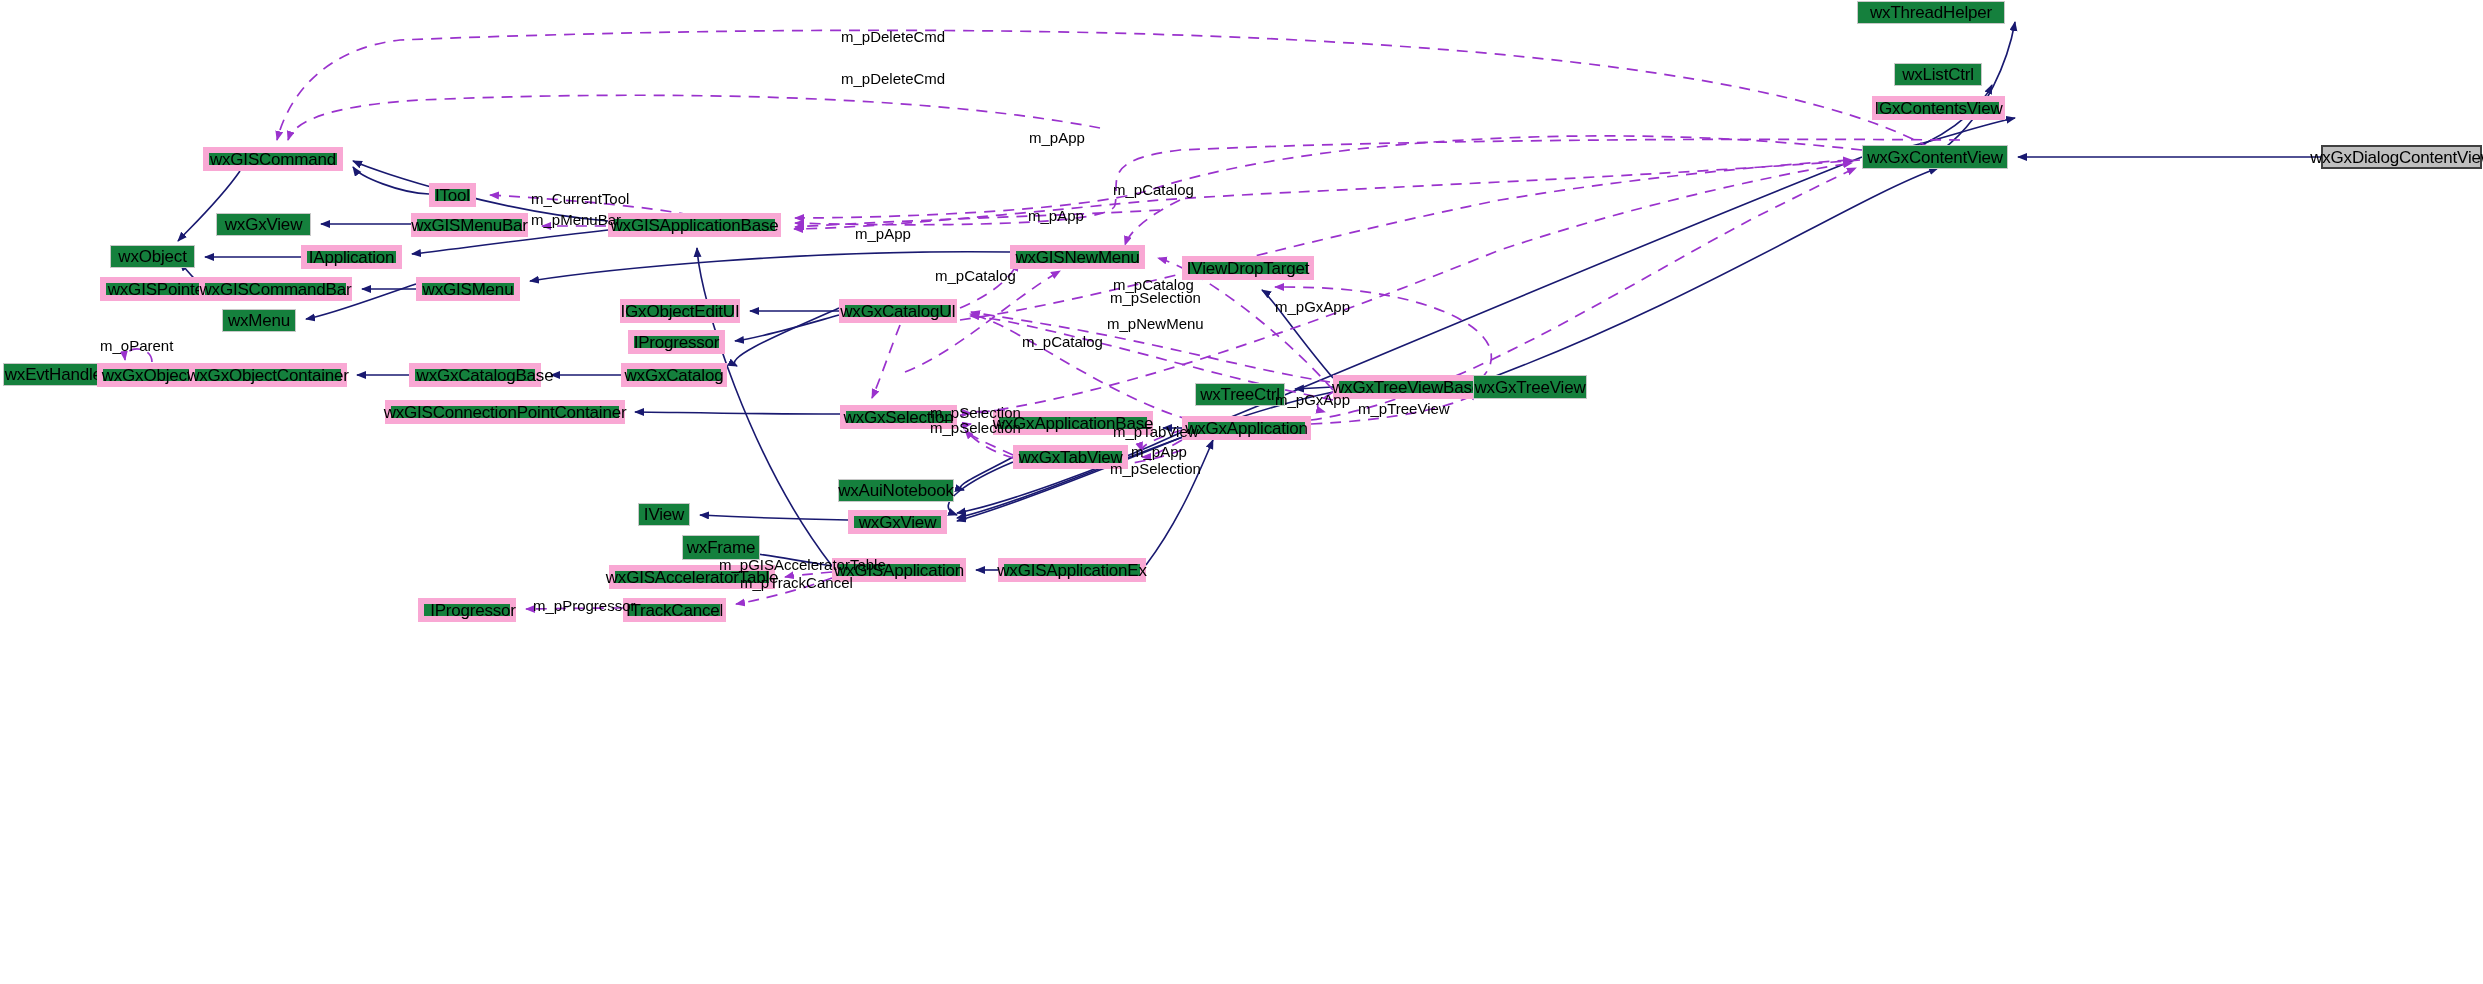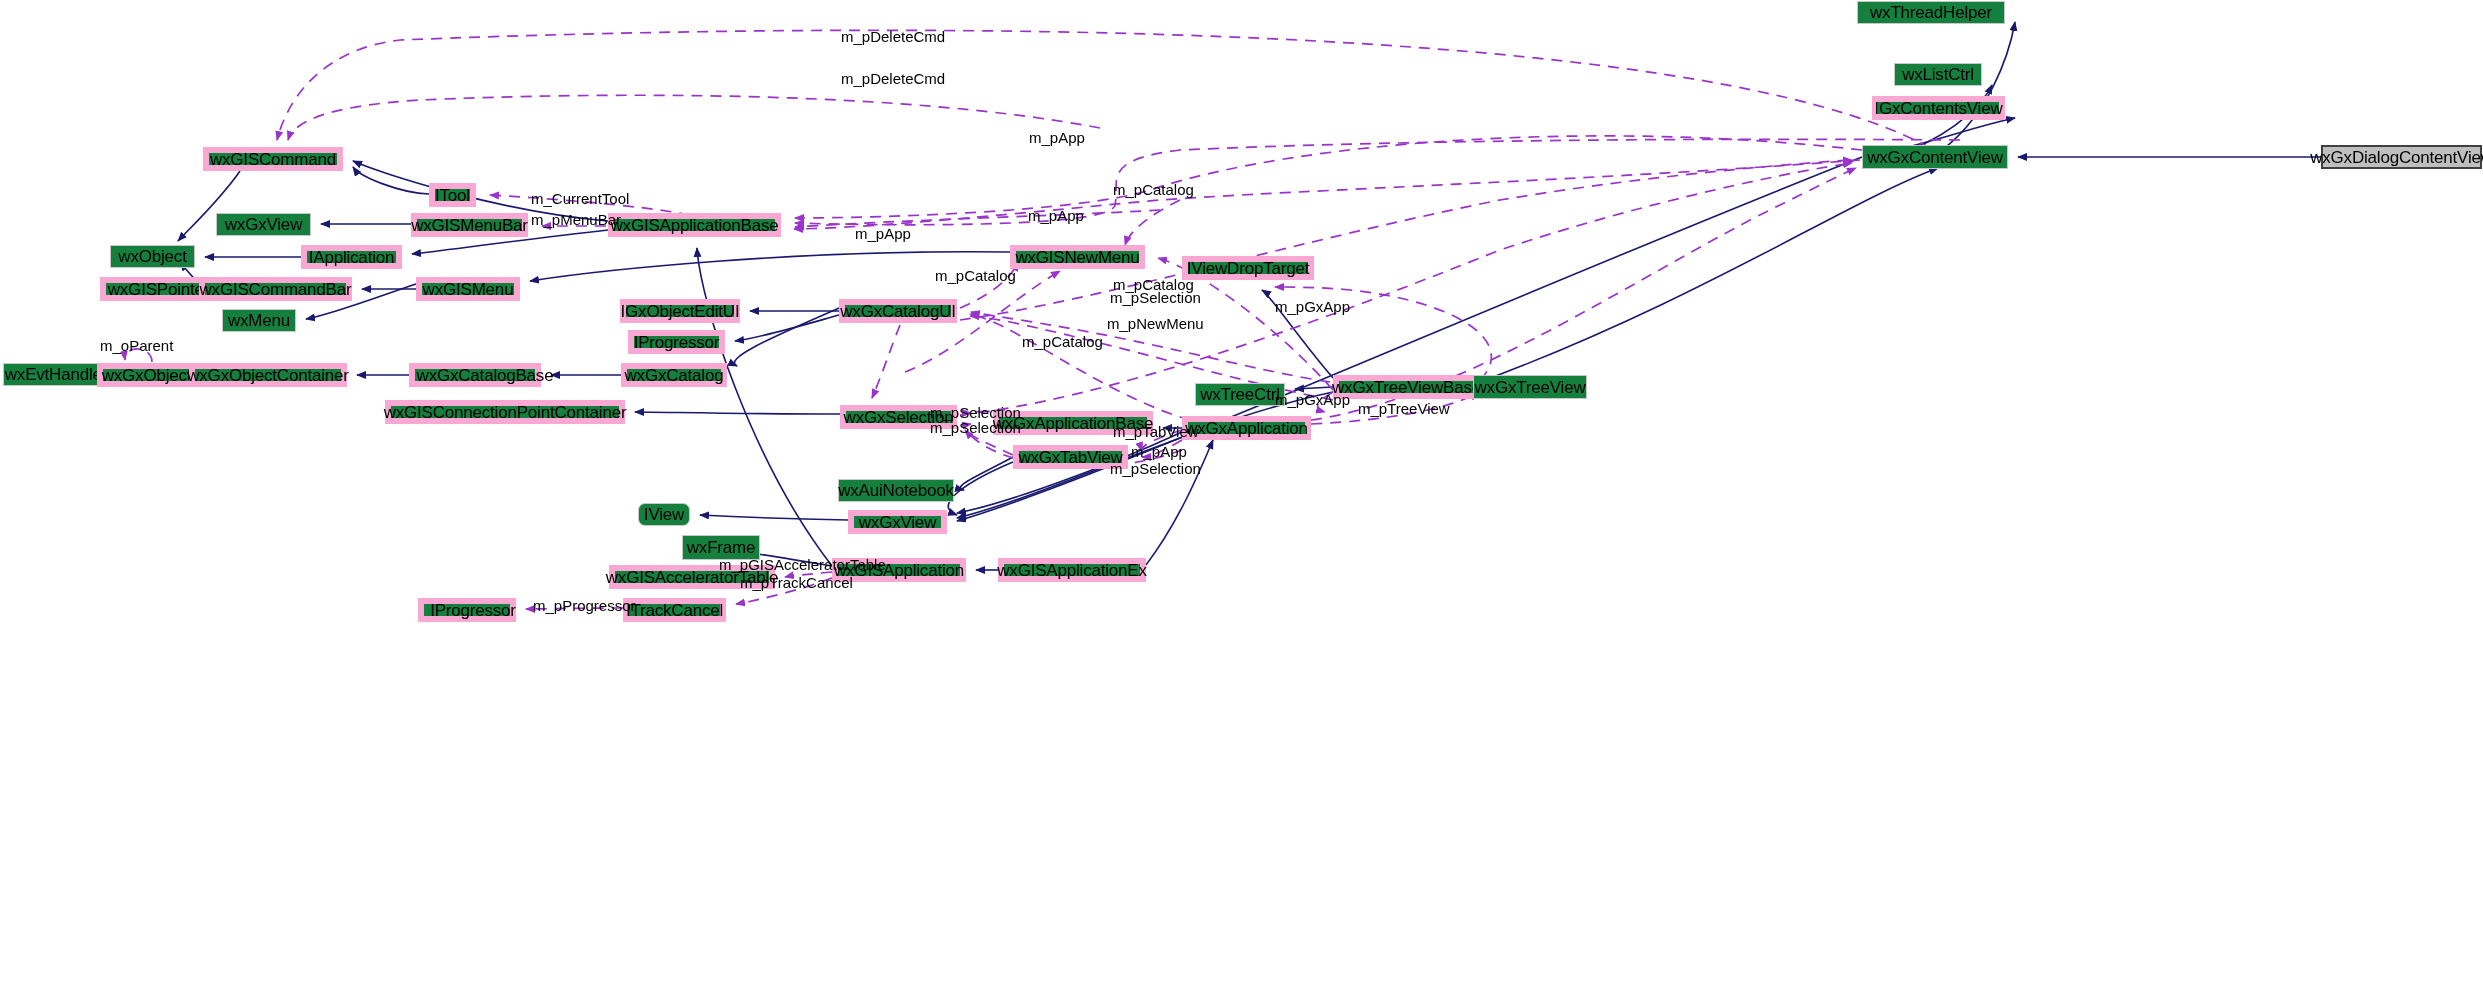--- a/index.html
+++ b/index.html
@@ -311,21 +311,21 @@
   </div>
   <div class="node solid" style="left:1182px; top:416px; width:129px; height:24px;">
     <span>wxGxApplication</span>
   </div>
   <div class="node solid" style="left:1013px; top:445px; width:115px; height:24px;">
     <span>wxGxTabView</span>
   </div>
   <div class="node light" style="left:838px; top:479px; width:116px; height:23px;">
     <span>wxAuiNotebook</span>
   </div>
-  <div class="node light" style="left:638px; top:503px; width:52px; height:23px;border-radius:7px;">
+  <div class="node light" style="left:638px; top:503px; width:52px; height:23px;">
     <span>IView</span>
   </div>
   <div class="node solid" style="left:848px; top:510px; width:99px; height:24px;">
     <span>wxGxView</span>
   </div>
   <div class="node light" style="left:634px; top:535px; width:78px; height:25px;margin-left:48px;">
     <span>wxFrame</span>
   </div>
   <div class="node solid" style="left:832px; top:558px; width:134px; height:24px;">
     <span>wxGISApplication</span>

